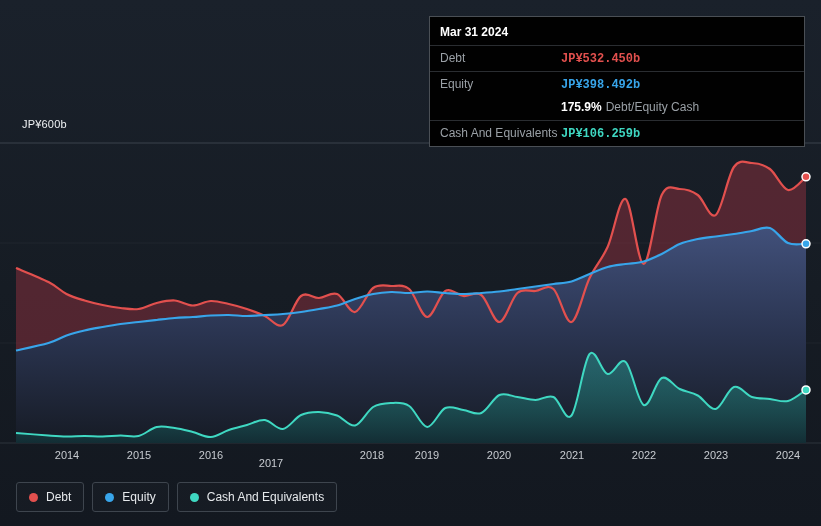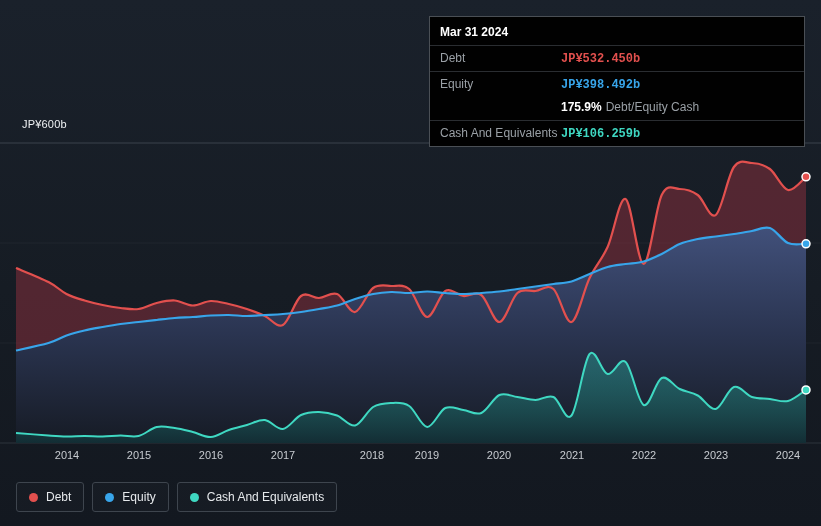--- a/index.html
+++ b/index.html
@@ -61,21 +61,21 @@
       <path d="M16.0,294.0C21.4,294.4 40.0,295.9 48.5,296.5C56.9,297.1 60.5,297.4 66.5,297.5C72.5,297.6 78.5,297.0 84.5,297.0C90.6,297.0 96.6,297.6 102.6,297.5C108.6,297.4 114.6,296.6 120.6,296.5C126.6,296.4 132.6,298.4 138.6,297.0C144.7,295.6 150.7,289.3 156.7,288.0C162.7,286.7 168.7,288.2 174.7,289.0C180.7,289.8 186.7,291.5 192.8,293.0C198.8,294.5 204.8,298.3 210.8,298.0C216.8,297.7 222.8,293.0 228.8,291.0C234.8,289.0 240.9,287.7 246.9,286.0C252.9,284.3 258.9,280.3 264.9,281.0C270.9,281.7 276.9,290.8 282.9,290.0C289.0,289.2 295.0,278.8 301.0,276.0C307.0,273.2 313.0,272.9 319.0,273.0C325.0,273.1 331.0,274.3 337.1,276.5C343.1,278.8 349.1,287.9 355.1,286.5C361.1,285.1 367.1,271.8 373.1,268.0C379.1,264.3 385.1,264.2 391.2,264.0C397.2,263.8 403.2,263.0 409.2,267.0C415.2,271.0 421.2,287.7 427.2,288.0C433.2,288.3 439.3,271.8 445.3,269.0C451.3,266.2 457.3,270.2 463.3,271.0C469.3,271.8 475.3,276.5 481.3,274.0C487.4,271.5 493.4,258.7 499.4,256.0C505.4,253.3 511.4,257.2 517.4,258.0C523.4,258.8 529.4,261.0 535.5,261.0C541.5,261.0 547.5,255.4 553.5,258.0C559.5,260.6 565.5,283.7 571.5,276.5C577.5,269.3 583.5,221.9 589.6,215.0C595.6,208.1 601.6,233.7 607.6,235.0C613.6,236.3 619.6,217.8 625.6,223.0C631.6,228.2 637.7,263.3 643.7,266.0C649.7,268.7 655.7,241.7 661.7,239.0C667.7,236.3 673.7,247.1 679.7,250.0C685.8,252.9 691.8,253.2 697.8,256.5C703.8,259.8 709.8,271.4 715.8,270.0C721.8,268.6 727.8,250.0 733.9,248.0C739.9,246.0 745.9,256.0 751.9,258.0C757.9,260.0 763.9,259.3 769.9,260.0C775.9,260.7 782.0,263.5 788.0,262.0C794.0,260.5 803.0,252.7 806.0,250.9" fill="none" stroke="#3fd8c2" stroke-width="2" stroke-linejoin="round"></path>
       <circle cx="806.0" cy="37.8" r="4" fill="#e2504e" stroke="#ffffff" stroke-width="1.5"></circle>
       <circle cx="806.0" cy="104.8" r="4" fill="#38a5ea" stroke="#ffffff" stroke-width="1.5"></circle>
       <circle cx="806.0" cy="250.9" r="4" fill="#3fd8c2" stroke="#ffffff" stroke-width="1.5"></circle>
     </svg>
 
   <div id="xticks">
       <span style="left: 67px;">2014</span>
       <span style="left: 139px;">2015</span>
       <span style="left: 211px;">2016</span>
-      <span style="left: 283px;">2017</span>
+      <span style="left: 271px; margin-top: 8px;">2017</span>
       <span style="left: 372px;">2018</span>
       <span style="left: 427px;">2019</span>
       <span style="left: 499px;">2020</span>
       <span style="left: 572px;">2021</span>
       <span style="left: 644px;">2022</span>
       <span style="left: 716px;">2023</span>
       <span style="left: 788px;">2024</span>
     </div>
 
   <div class="tooltip">

